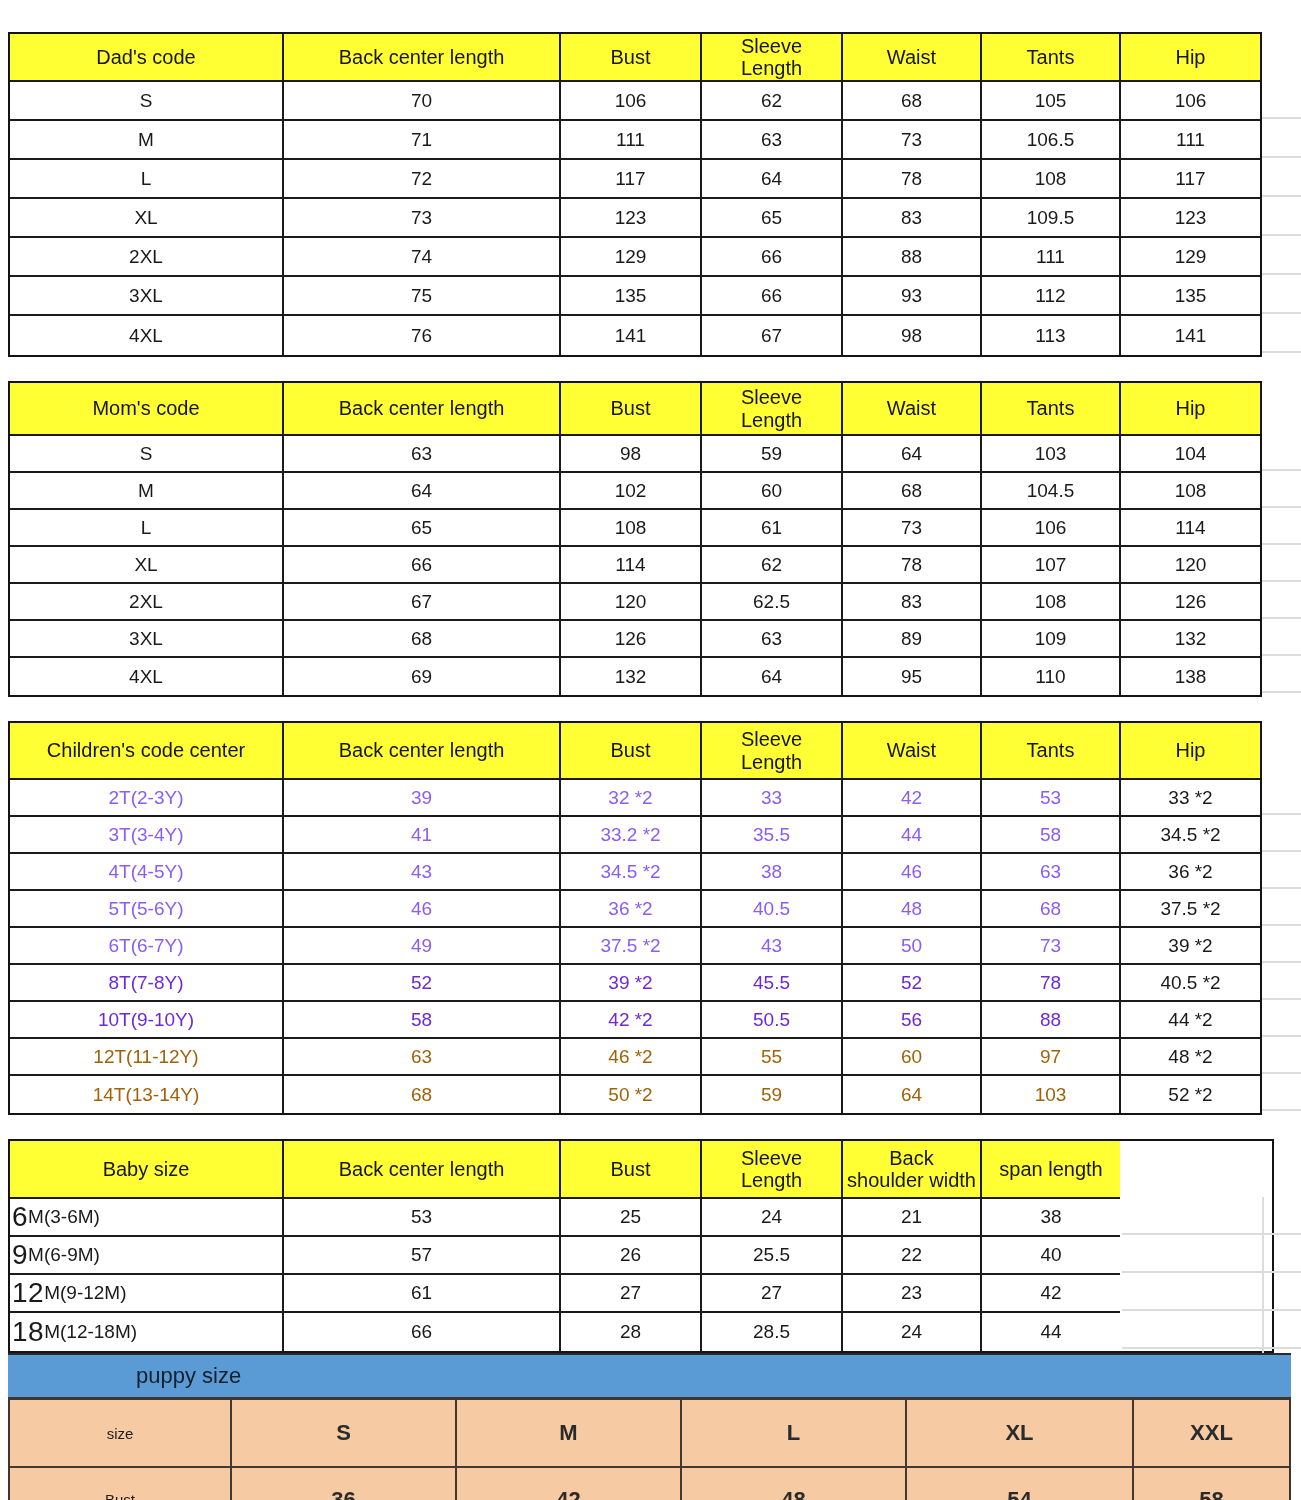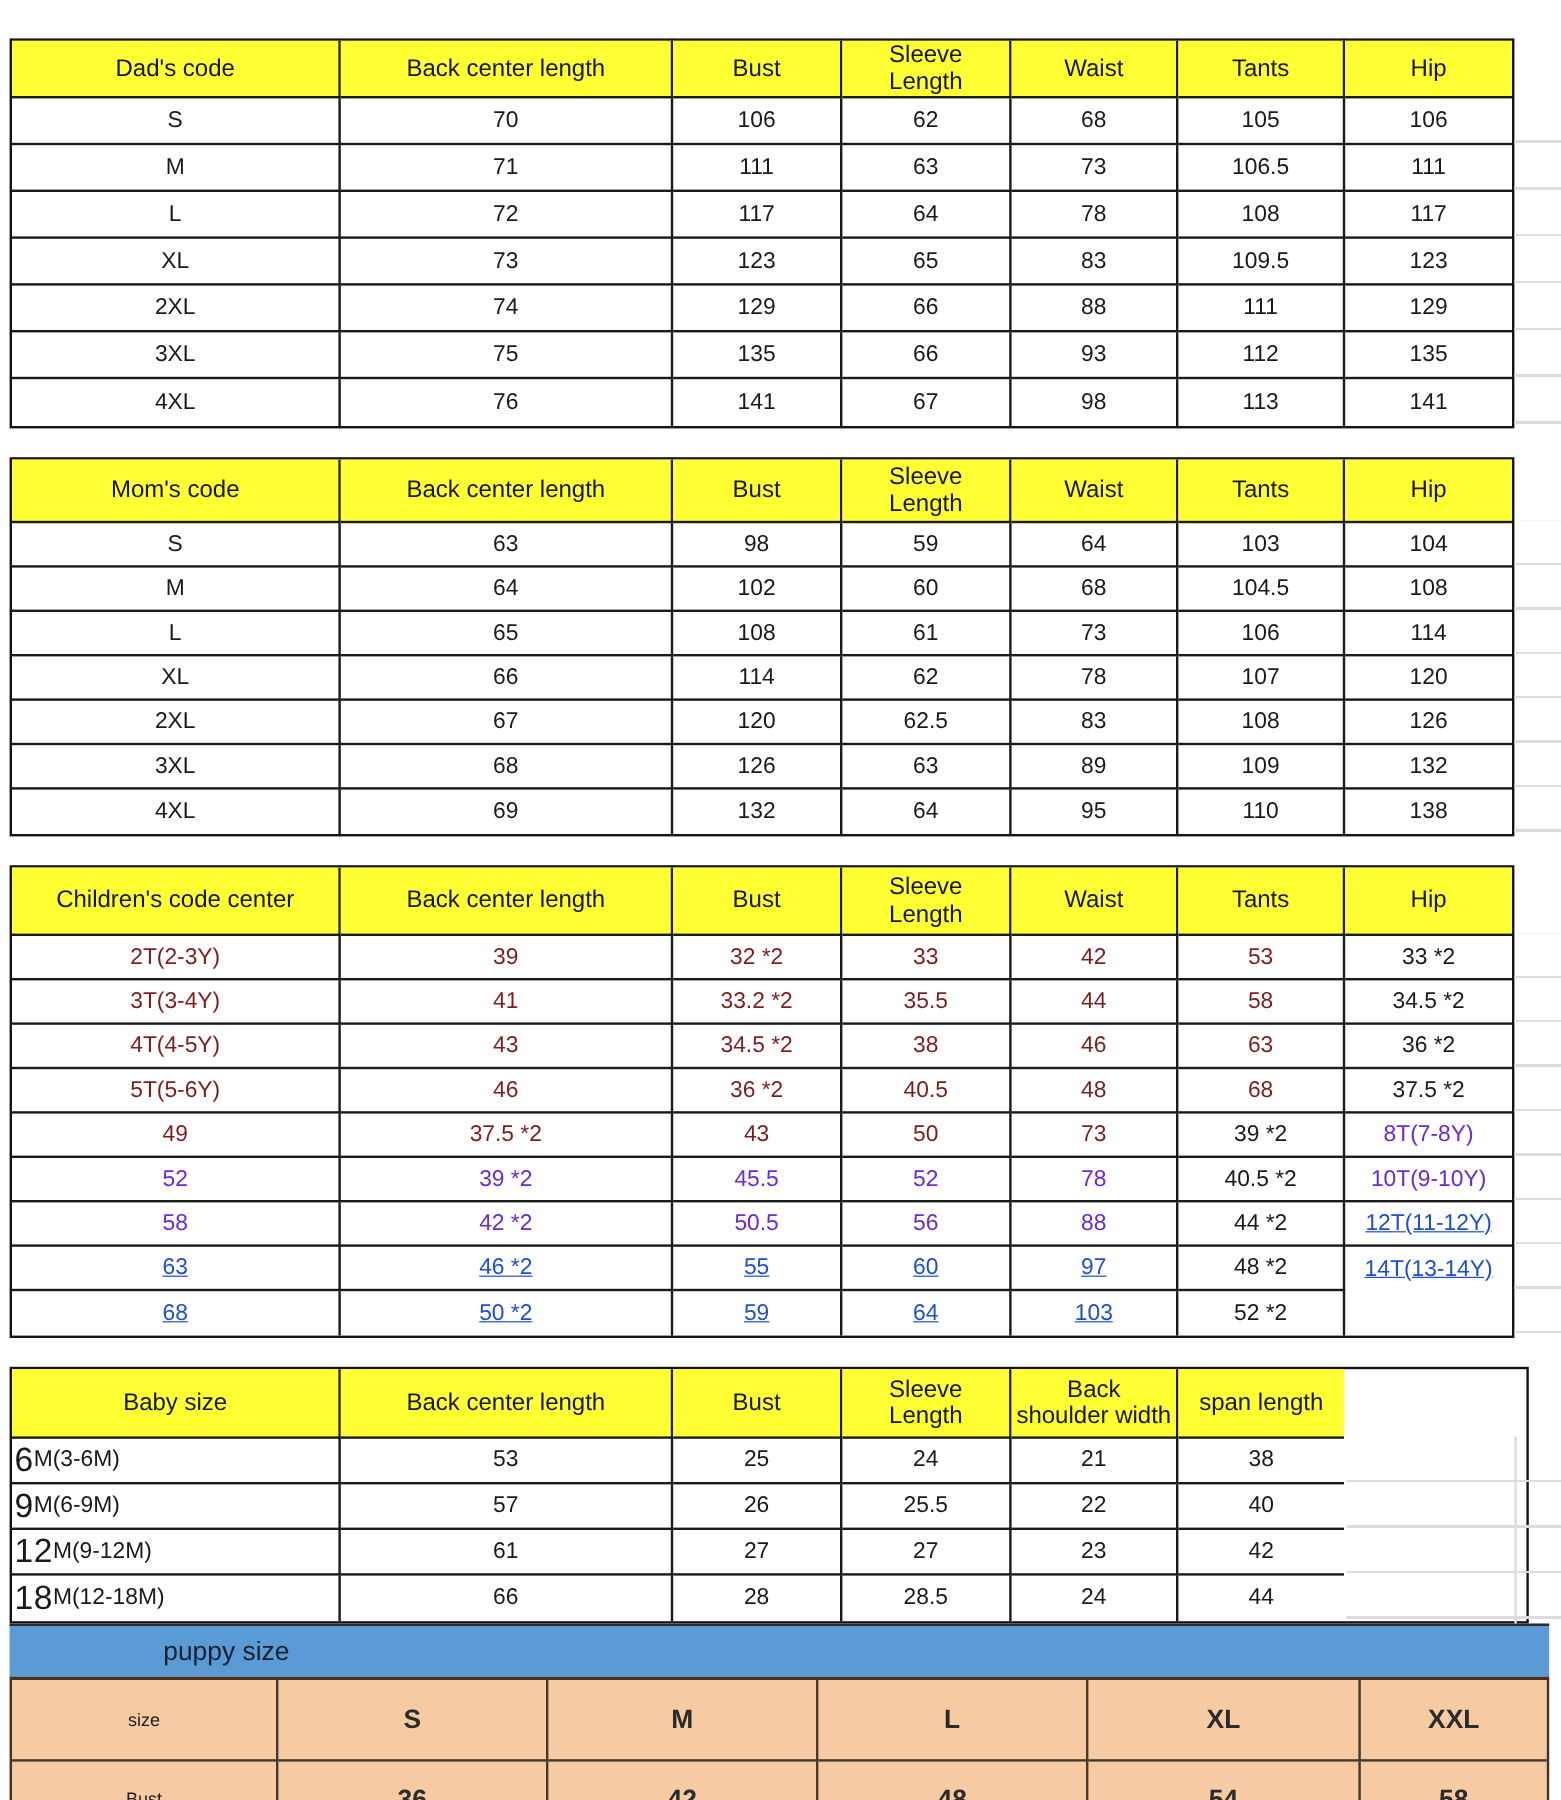--- a/index.html
+++ b/index.html
@@ -19,23 +19,23 @@
   .cell{display:flex;align-items:center;justify-content:center;
         border-right:2px solid #1b1b1b;border-bottom:2px solid #1b1b1b;
         box-sizing:border-box;text-align:center;line-height:1.12;}
   .t7 .cell:nth-child(7n){border-right:none;}
   .t6 .cell:nth-child(6n){border-right:none;}
   .tbl-dad .cell:nth-last-child(-n+7),.tbl-mom .cell:nth-last-child(-n+7),
   .tbl-children .cell:nth-last-child(-n+7),.tbl-baby .cell:nth-last-child(-n+6){border-bottom:none;}
   .hcell{background:#FFFF33;font-size:20px;white-space:pre-line;}
   .dcell{font-size:19px;}
   .c-black{color:#1a1a1a;}
-  .c-blue{color:#7f1d1d;}
+  .c-blue{color:#8b5cf6;}
   .c-navy{color:#6d28d9;}
-  .c-red{color:#1d4ed8;text-decoration:underline;}
+  .c-red{color:#a16207;}
   .dcell.left{justify-content:flex-start;padding-left:2px;}
   .biglead{font-size:28px;font-weight:400;letter-spacing:0.5px;}
 
   .gutter{position:absolute;right:0;bottom:0;
           background:repeating-linear-gradient(to bottom,
             transparent 0,transparent calc(var(--pitch) - 2px),
             #dcdcdc calc(var(--pitch) - 2px),#dcdcdc var(--pitch));}
   .g-std{left:1262px;}
   .g-baby{left:1122px;}
   .g-baby::before{content:"";position:absolute;left:140px;top:0;bottom:0;width:2px;background:#dcdcdc;}
@@ -218,20 +218,21 @@
         <div class="cell dcell c-blue">46</div>
         <div class="cell dcell c-blue">63</div>
         <div class="cell dcell c-black">36 *2</div>
         <div class="cell dcell c-blue">5T(5-6Y)</div>
         <div class="cell dcell c-blue">46</div>
         <div class="cell dcell c-blue">36 *2</div>
         <div class="cell dcell c-blue">40.5</div>
         <div class="cell dcell c-blue">48</div>
         <div class="cell dcell c-blue">68</div>
         <div class="cell dcell c-black">37.5 *2</div>
+        <div class="cell dcell c-blue">6T(6-7Y)</div>
         <div class="cell dcell c-blue">49</div>
         <div class="cell dcell c-blue">37.5 *2</div>
         <div class="cell dcell c-blue">43</div>
         <div class="cell dcell c-blue">50</div>
         <div class="cell dcell c-blue">73</div>
         <div class="cell dcell c-black">39 *2</div>
         <div class="cell dcell c-navy">8T(7-8Y)</div>
         <div class="cell dcell c-navy">52</div>
         <div class="cell dcell c-navy">39 *2</div>
         <div class="cell dcell c-navy">45.5</div>

